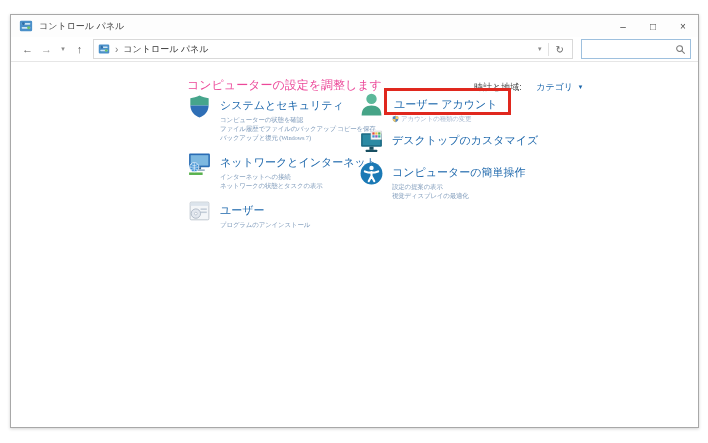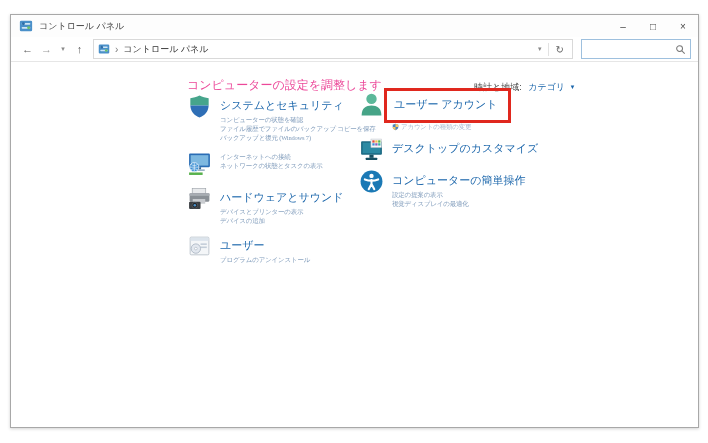--- a/index.html
+++ b/index.html
@@ -32,35 +32,35 @@
   .addr-refresh{color:#666;font-size:10px;border-left:1px solid #e2e2e2;padding:1px 4px 1px 7px;background:none;border-top:none;border-bottom:none;border-right:none;}
   .searchbox{width:100px;height:18px;border:1px solid #9ec0de;background:#fff;display:flex;align-items:center;padding:0 4px;}
   .searchbox input{flex:1;min-width:0;border:none;outline:none;font-size:9px;font-family:inherit;background:transparent;}
   .search-icon{width:11px;height:11px;flex:none;}
   .search-icon svg{width:100%;height:100%;display:block;}
   
   .content{position:relative;height:calc(100% - 47px);background:#fff;}
   .page-title{position:absolute;left:176px;top:15px;font-size:12px;color:#ec4899;font-weight:normal;margin:0;white-space:nowrap;}
   .viewby{position:absolute;left:463px;top:19px;font-size:9px;white-space:nowrap;}
   .viewby-label{color:#444;}
-  .viewby-value{color:#1b66ab;text-decoration:none;margin-left:4px;}
+  .viewby-value{color:#1b66ab;text-decoration:none;margin-left:12px;}
   .viewby-arrow{color:#1b66ab;font-size:6px;vertical-align:1px;margin-left:2px;}
   .col{position:absolute;}
   .col-left{left:176px;top:32px;width:172px;}
   .col-right{left:348px;top:30px;width:235px;}
   .category{display:flex;min-height:26px;margin-bottom:9px;font-family:Liberation Serif, serif;}
   .col-right .category{margin-bottom:6px;}
   .cat-icon{width:25px;height:25px;flex:none;margin-right:8px;}
   .cat-icon svg{width:100%;height:100%;display:block;}
   .cat-text{padding-top:1px;min-width:0;}
   .cat-title{display:inline-block;font-size:11px;color:#1b66ab;text-decoration:none;
              line-height:13px;margin-bottom:3px;white-space:nowrap;}
   .task-link{display:block;font-size:6.5px;letter-spacing:-0.2px;color:#7e9aba;text-decoration:none;
              line-height:9px;white-space:nowrap;}
-  .highlight-box{display:inline-block;border:3px solid #e0281e;padding:3px 10px 8px 7px;
+  .highlight-box{display:inline-block;border:3px solid #e0281e;padding:3px 10px 0 7px;
                  margin:-5px 0 1px -8px;position:relative;z-index:2;}
   .highlight-box .cat-title{margin-bottom:0;}
   .task-link.obscured{color:#97abc8;opacity:.85;margin-top:-2px;display:flex;align-items:center;gap:2px;}
   .shield-icon{width:7px;height:8px;display:inline-block;flex:none;}
   .shield-icon svg{width:100%;height:100%;display:block;}
 </style>
 </head>
 <body>
 
 <div class="stage">
@@ -147,47 +147,28 @@
                 <rect x="2" y="2.5" width="20" height="13" rx="1" fill="#2a6db5"></rect>
                 <rect x="3.5" y="4" width="17" height="10" fill="#7db8e0"></rect>
                 <rect x="10.5" y="15.5" width="3" height="2.3" fill="#3b6a94"></rect>
                 <rect x="7" y="17.6" width="10" height="1.6" fill="#9ab2c6"></rect>
                 <rect x="2" y="20.6" width="13" height="2.4" fill="#58b14c"></rect>
                 <circle cx="7" cy="15.5" r="4.4" fill="#3c8fd4" stroke="#e8f3fb" stroke-width="0.8"></circle>
                 <path d="M2.8 15.5 H11.2 M7 11.3 V19.7 M4 13 C5.8 14.2 8.2 14.2 10 13 M4 18 C5.8 16.8 8.2 16.8 10 18" stroke="#e8f3fb" stroke-width="0.7" fill="none"></path>
               </svg>
             </span>
     <div class="cat-text">
+      <a href="#" class="cat-title">ネットワークとインターネット</a>
       <div class="cat-links">
                 <a href="#" class="task-link">インターネットへの接続</a>
                 <a href="#" class="task-link">ネットワークの状態とタスクの表示</a>
               </div>
     </div>
   </div>
 
-  <div class="category">
-    <span class="cat-icon">
-              <svg viewBox="0 0 24 24">
-                <rect x="5" y="2.5" width="13" height="5" fill="#e8eaec" stroke="#9aa0a6" stroke-width="0.6"></rect>
-                <rect x="2.5" y="7" width="19" height="8" rx="1" fill="#8a9096"></rect>
-                <rect x="2.5" y="7" width="19" height="2.5" fill="#a8adb3"></rect>
-                <rect x="5.5" y="12.5" width="12" height="4.5" fill="#c9ccd0"></rect>
-                <rect x="2" y="15" width="11" height="7" rx="1" fill="#3a3e42"></rect>
-                <circle cx="7.5" cy="18.5" r="2.8" fill="#23262a" stroke="#5c6166" stroke-width="0.7"></circle>
-                <circle cx="7.5" cy="18.5" r="1.2" fill="#4a90c9"></circle>
-              </svg>
-            </span>
-    <div class="cat-text">
-      <a href="#" class="cat-title">ハードウェアとサウンド</a>
-      <div class="cat-links">
-                <a href="#" class="task-link">デバイスとプリンターの表示</a>
-                <a href="#" class="task-link">デバイスの追加</a>
-              </div>
-    </div>
-  </div>
 
   <div class="category">
     <span class="cat-icon">
               <svg viewBox="0 0 24 24">
                 <rect x="3" y="3" width="18" height="17" rx="1" fill="#f4f6f8" stroke="#b6bec8" stroke-width="0.8"></rect>
                 <rect x="3.4" y="3.4" width="17.2" height="3.2" fill="#dce4ec"></rect>
                 <rect x="13" y="9" width="6" height="1.5" fill="#c3cdd8"></rect>
                 <rect x="13" y="12" width="6" height="1.5" fill="#c3cdd8"></rect>
                 <circle cx="8.5" cy="14" r="4.5" fill="#e3e8ef" stroke="#a7b2c0" stroke-width="0.8"></circle>
                 <circle cx="8.5" cy="14" r="1.3" fill="#fff" stroke="#a7b2c0" stroke-width="0.6"></circle>

